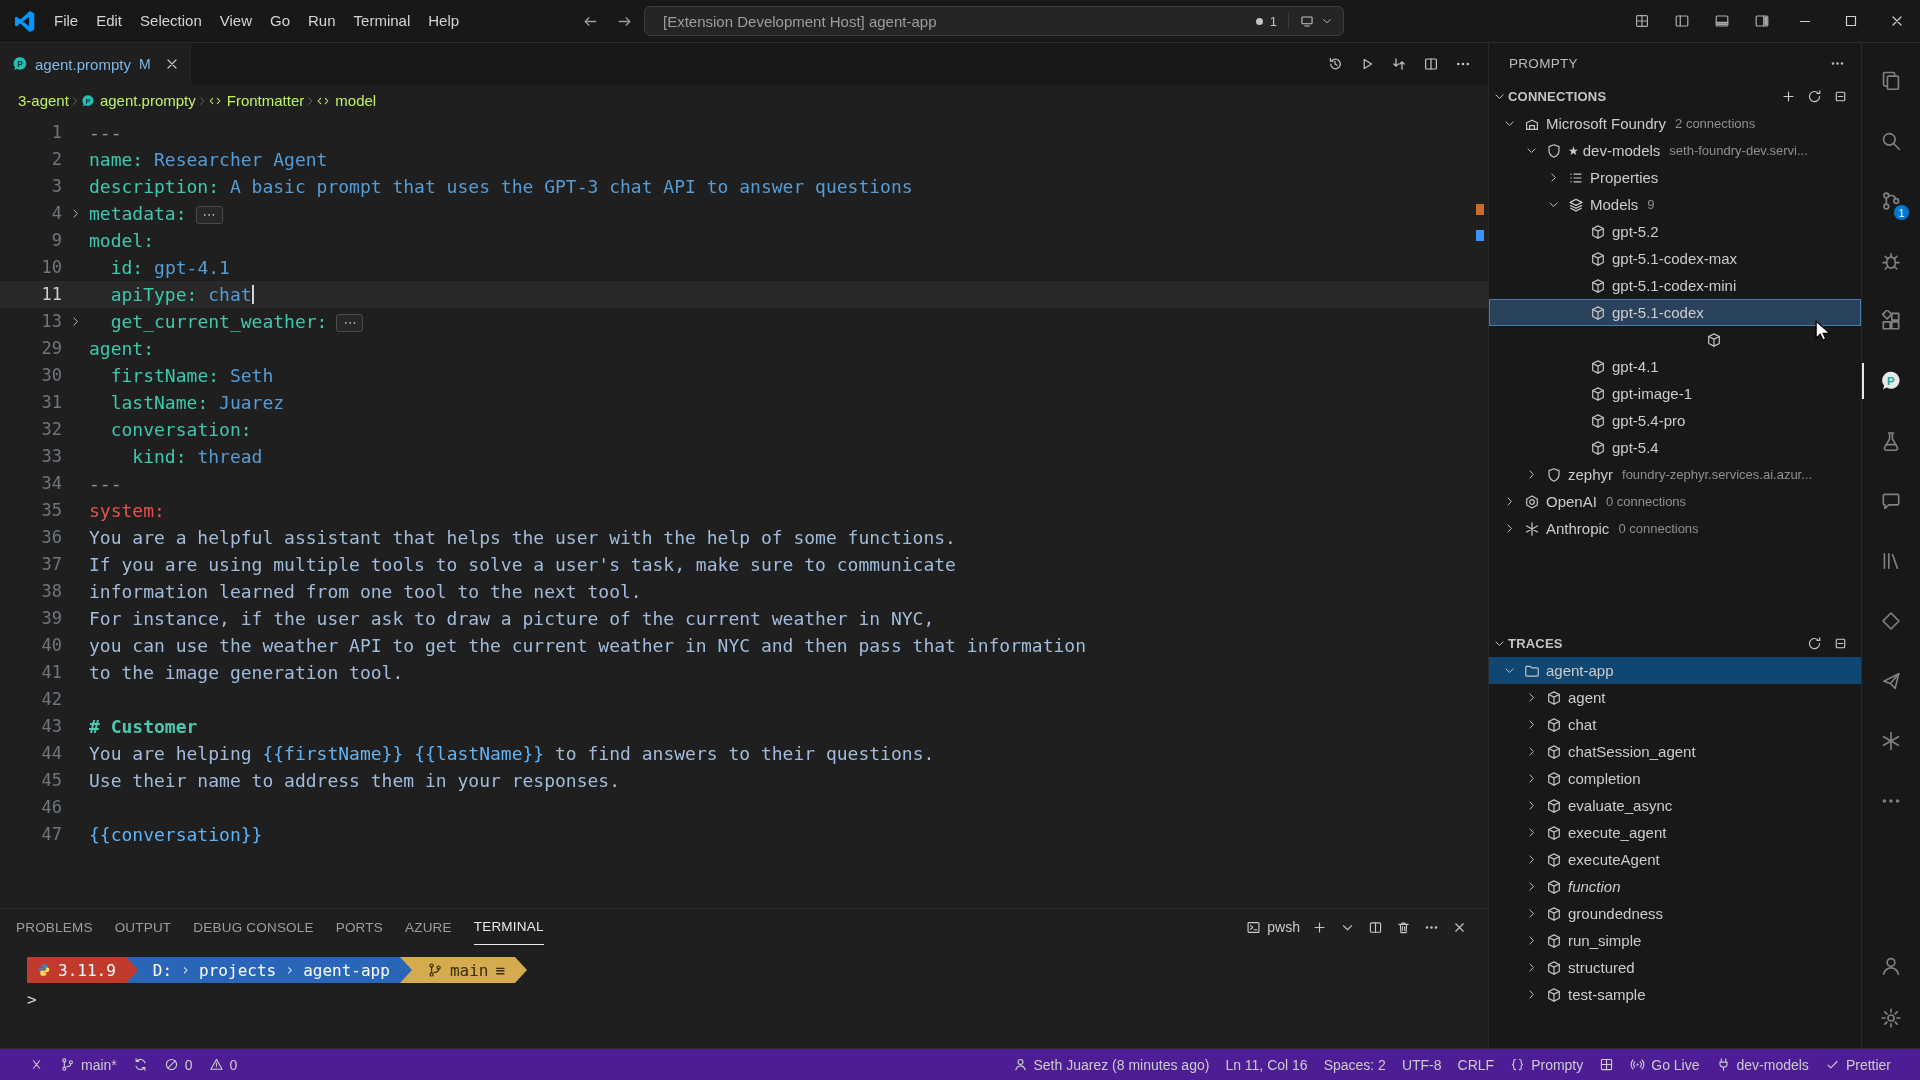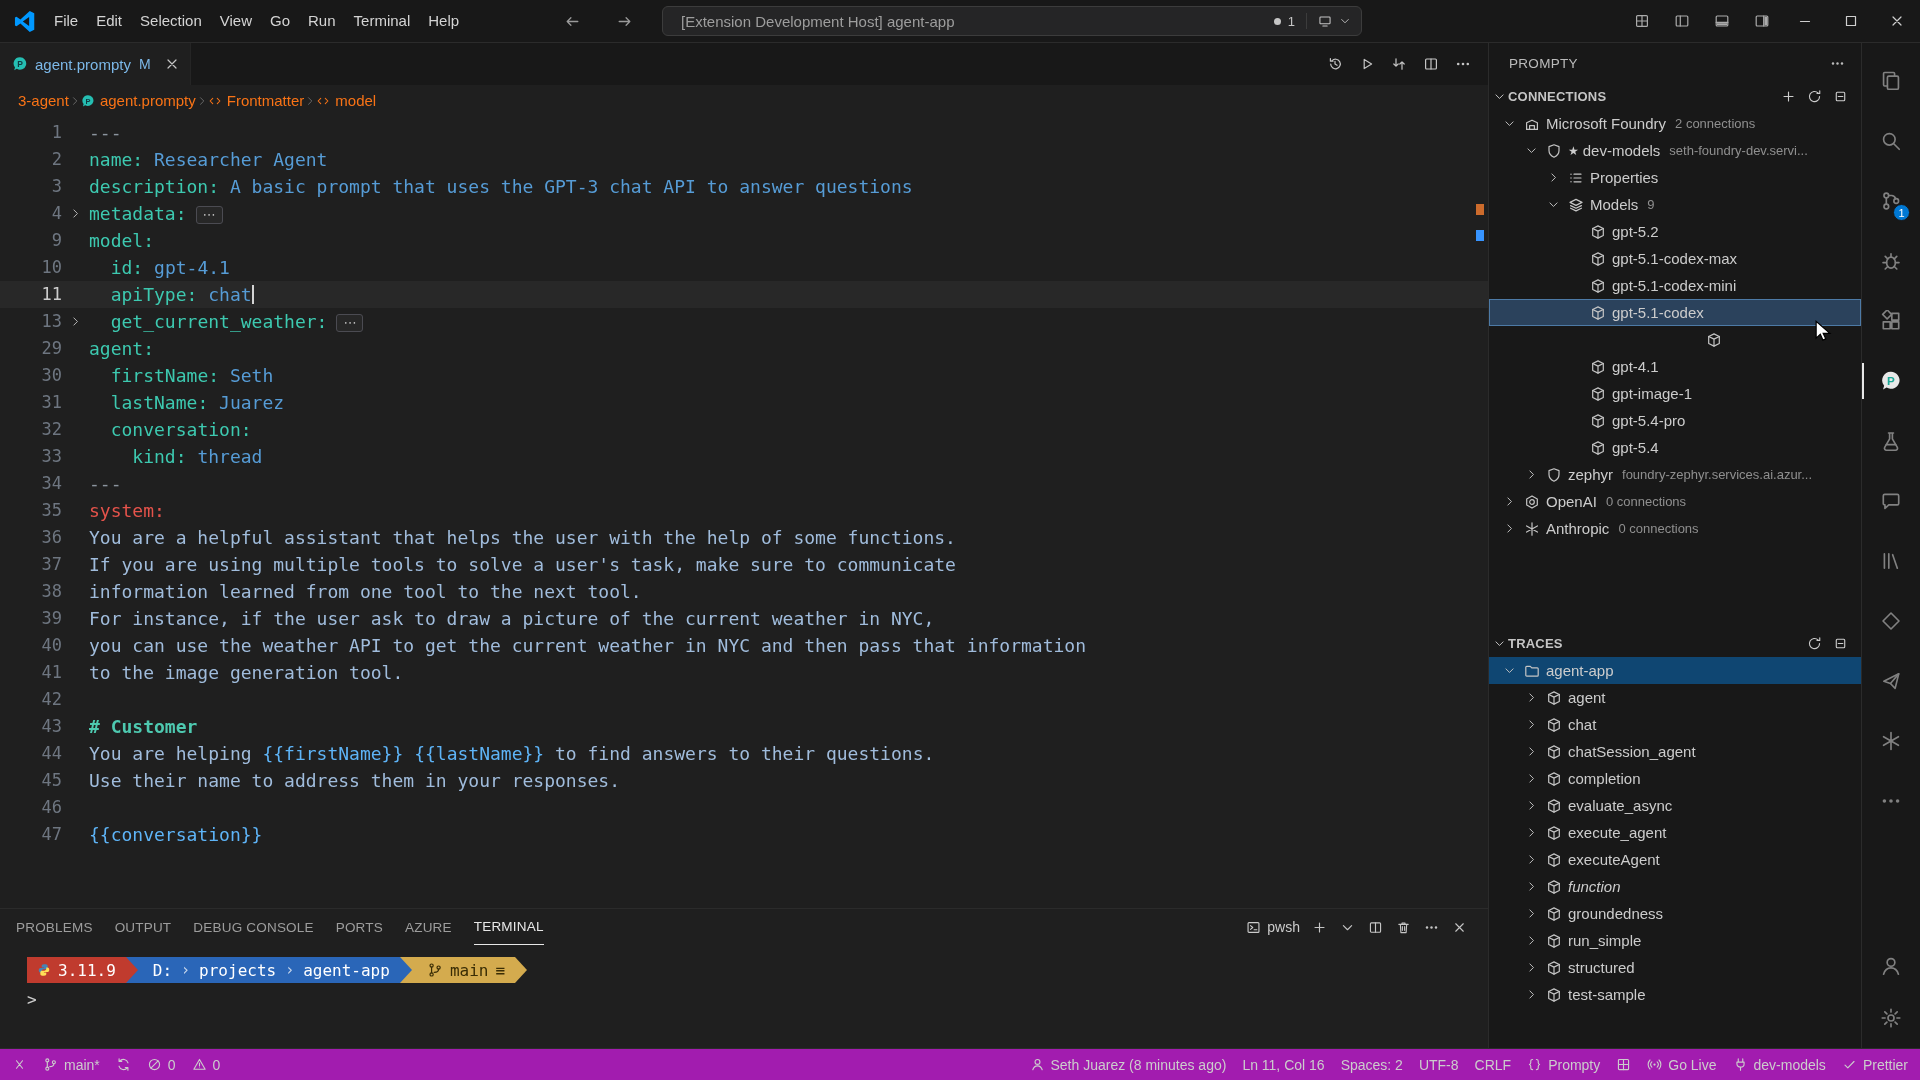--- a/index.html
+++ b/index.html
@@ -9,21 +9,21 @@
   .ic{display:inline-flex;align-items:center;justify-content:center}
   .ic svg{display:block}
 
   
   .titlebar{height:43px;flex:none;background:#181818;border-bottom:1px solid #2b2b2b;
     display:flex;align-items:center;position:relative;z-index:5}
   .logo{margin:0 10px 0 14px}
   .logo svg{width:21px;height:21px}
   .menubar{display:flex;align-items:center}
   .menu-item{padding:0 9px;height:28px;line-height:28px;font-size:15px;color:#d4d4d4;border-radius:5px;cursor:default}
-  .cc-wrap{position:absolute;left:50%;transform:translateX(-50%);display:flex;align-items:center;gap:24px}
+  .cc-wrap{position:absolute;left:50%;transform:translateX(-50%);display:flex;align-items:center;gap:6px}
   .nav-arrow{width:28px;height:28px;display:flex;align-items:center;justify-content:center;color:#9a9a9a}
   .nav-arrow svg{width:17px;height:17px}
   .command-center{width:700px;height:30px;background:#252526;border:1px solid #3c3c3c;border-radius:6px;
     display:flex;align-items:center;padding:0 10px;font-size:15px;color:#9d9d9d}
   .cc-text{margin-left:8px;white-space:nowrap;overflow:hidden}
   .cc-right{margin-left:auto;display:flex;align-items:center;gap:7px;color:#c5c5c5;font-size:13px}
   .cc-dot{width:7px;height:7px;border-radius:50%;background:#c5c5c5}
   .cc-div{width:1px;height:16px;background:#3c3c3c;margin:0 4px}
   .cc-right svg{width:14px;height:14px}
   .cc-chev svg{width:12px;height:12px}
@@ -41,21 +41,21 @@
     border-right:1px solid #252525;font-size:15px}
   .tab .ic svg{width:16px;height:16px}
   .tab-label{color:#7cb8e8}
   .tab-m{color:#7cb8e8;font-size:14px;margin-left:1px}
   .tab-close{color:#c5c5c5;margin-left:6px}
   .tab-close svg{width:13px;height:13px}
   .editor-actions{margin-left:auto;display:flex;align-items:center;gap:2px;padding-right:10px;color:#c5c5c5}
   .ea-btn{width:30px;height:30px;display:flex;align-items:center;justify-content:center;border-radius:5px}
 
   .breadcrumb{height:31px;flex:none;display:flex;align-items:center;padding-left:18px;
-    font-size:15px;color:#f97316;gap:0}
+    font-size:15px;color:#bef264;gap:0}
   .bc-item{display:flex;align-items:center;gap:5px}
   .bc-item .ic svg{width:14px;height:14px}
   .bc-sep{color:#6e6e6e;display:flex}
   .bc-sep svg{width:12px;height:12px}
 
   .editor{flex:1;position:relative;overflow:hidden;padding-top:3px;
     font-family:"DejaVu Sans Mono",monospace;font-size:18px}
   .line{display:flex;height:27px;line-height:27px;position:relative;white-space:pre}
   .line.active{background:rgba(255,255,255,.045)}
   .num{width:62px;flex:none;text-align:right;color:#6e7681;font-size:17px}
@@ -136,22 +136,22 @@
   .ab-item svg{width:22px;height:22px}
   .ab-item.active{color:#e7e7e7}
   .ab-item.active::before{content:"";position:absolute;left:-5px;top:12px;bottom:12px;width:2px;background:#e7e7e7}
   .ab-badge{position:absolute;right:5px;bottom:10px;background:#0078d4;color:#fff;font-size:11px;
     min-width:17px;height:17px;border-radius:9px;display:flex;align-items:center;justify-content:center;
     border:1px solid #181818}
   .ab-bottom{margin-top:auto;padding-bottom:4px;display:flex;flex-direction:column;align-items:center}
   .ab-bottom .ab-item{height:52px}
 
   
-  .statusbar{height:32px;flex:none;background:#a21caf;border-top:1px solid #2b2b2b;
-    display:flex;align-items:stretch;font-size:14px;color:#cccccc;padding:0 4px}
+  .statusbar{height:32px;flex:none;background:#4c1d95;border-top:1px solid #2b2b2b;
+    display:flex;align-items:stretch;font-size:14px;color:#cccccc;padding:0 21px}
   .sb-group{display:flex;align-items:stretch}
   .sb-right{margin-left:auto}
   .sb-item{display:flex;align-items:center;gap:6px;padding:0 8px}
   .sb-item svg{width:15px;height:15px}
 
   
   .mouse{position:absolute;left:1812px;top:320px;z-index:99;pointer-events:none}
 </style>
 </head>
 <body>

